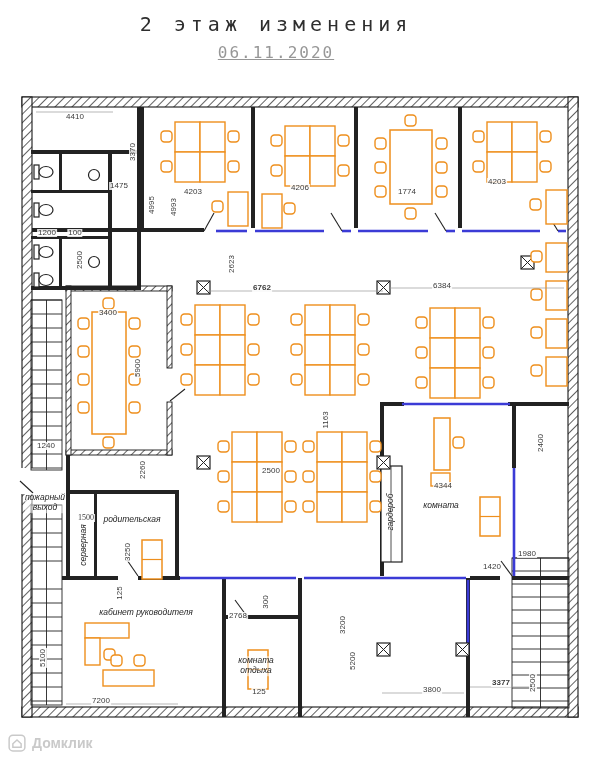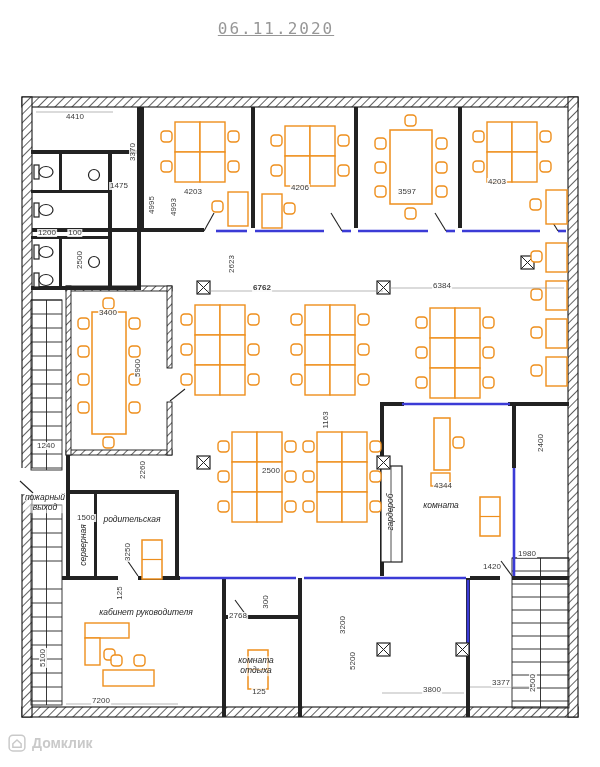--- a/index.html
+++ b/index.html
@@ -19,20 +19,21 @@
         line-height:1.15;background:rgba(255,255,255,.55);}
   .wm{position:absolute;left:8px;top:734px;display:flex;align-items:center;gap:6px;
       color:#c4c4c4;font-weight:bold;font-size:14px;opacity:.9;}
 </style>
 </head>
 <body>
 
 <div id="stage">
 
   <div class="hdr">
+    <div class="title">2 этаж изменения</div>
     <div class="date">06.11.2020</div>
   </div>
 
   <svg class="plan" width="600" height="767" viewBox="0 0 600 767">
     <defs>
       <pattern id="hatch" patternUnits="userSpaceOnUse" width="6" height="6" patternTransform="rotate(45)">
         <rect width="6" height="6" fill="#fff"></rect>
         <line x1="0" y1="0" x2="0" y2="6" stroke="#3a3a3a" stroke-width="1.6"></line>
       </pattern>
       <g id="desk">
@@ -276,46 +277,46 @@
       <span class="dim" style="left: 75px; top: 117px; transform: translate(-50%, -50%) rotate(0deg);">4410</span>
       <span class="dim" style="left: 133px; top: 152px; transform: translate(-50%, -50%) rotate(-90deg);">3370</span>
       <span class="dim" style="left: 82px; top: 186px; transform: translate(-50%, -50%) rotate(0deg); margin-left: 37px;">1475</span>
       <span class="dim" style="left: 47px; top: 233px; transform: translate(-50%, -50%) rotate(0deg);">1200</span>
       <span class="dim" style="left: 75px; top: 233px; transform: translate(-50%, -50%) rotate(0deg);">100</span>
       <span class="dim" style="left: 80px; top: 260px; transform: translate(-50%, -50%) rotate(-90deg);">2500</span>
       <span class="dim" style="left: 193px; top: 192px; transform: translate(-50%, -50%) rotate(0deg);">4203</span>
       <span class="dim" style="left: 152px; top: 205px; transform: translate(-50%, -50%) rotate(-90deg);">4995</span>
       <span class="dim" style="left: 174px; top: 207px; transform: translate(-50%, -50%) rotate(-90deg);">4993</span>
       <span class="dim" style="left: 300px; top: 188px; transform: translate(-50%, -50%) rotate(0deg);">4206</span>
-      <span class="dim" style="left: 407px; top: 192px; transform: translate(-50%, -50%) rotate(0deg);">3597</span>
+      <span class="dim" style="left: 407px; top: 192px; transform: translate(-50%, -50%) rotate(0deg);">1774</span>
       <span class="dim" style="left: 497px; top: 182px; transform: translate(-50%, -50%) rotate(0deg);">4203</span>
       <span class="dim" style="left: 232px; top: 264px; transform: translate(-50%, -50%) rotate(-90deg);">2623</span>
       <span class="dim" style="left: 262px; top: 288px; transform: translate(-50%, -50%) rotate(0deg); font-weight: bold;">6762</span>
       <span class="dim" style="left: 442px; top: 286px; transform: translate(-50%, -50%) rotate(0deg);">6384</span>
       <span class="dim" style="left: 108px; top: 313px; transform: translate(-50%, -50%) rotate(0deg);">3400</span>
       <span class="dim" style="left: 138px; top: 368px; transform: translate(-50%, -50%) rotate(-90deg);">5900</span>
       <span class="dim" style="left: 46px; top: 412px; transform: translate(-50%, -50%) rotate(0deg); margin-top: 34px;">1240</span>
       <span class="dim" style="left: 143px; top: 470px; transform: translate(-50%, -50%) rotate(-90deg);">2260</span>
-      <span class="dim" style="left: 86px; top: 518px; transform: translate(-50%, -50%) rotate(0deg);">1500</span>
+      <span class="dim" style="left: 86px; top: 518px; transform: translate(-50%, -50%) rotate(0deg); font-family: Liberation Serif, serif;">1500</span>
       <span class="dim" style="left: 128px; top: 552px; transform: translate(-50%, -50%) rotate(-90deg);">3250</span>
       <span class="dim" style="left: 120px; top: 593px; transform: translate(-50%, -50%) rotate(-90deg);">125</span>
       <span class="dim" style="left: 43px; top: 658px; transform: translate(-50%, -50%) rotate(-90deg);">5100</span>
       <span class="dim" style="left: 101px; top: 701px; transform: translate(-50%, -50%) rotate(0deg);">7200</span>
       <span class="dim" style="left: 238px; top: 616px; transform: translate(-50%, -50%) rotate(0deg);">2768</span>
       <span class="dim" style="left: 266px; top: 602px; transform: translate(-50%, -50%) rotate(-90deg);">300</span>
       <span class="dim" style="left: 271px; top: 471px; transform: translate(-50%, -50%) rotate(0deg);">2500</span>
       <span class="dim" style="left: 326px; top: 420px; transform: translate(-50%, -50%) rotate(-90deg);">1163</span>
       <span class="dim" style="left: 541px; top: 443px; transform: translate(-50%, -50%) rotate(-90deg);">2400</span>
       <span class="dim" style="left: 443px; top: 486px; transform: translate(-50%, -50%) rotate(0deg);">4344</span>
       <span class="dim" style="left: 492px; top: 567px; transform: translate(-50%, -50%) rotate(0deg);">1420</span>
       <span class="dim" style="left: 527px; top: 554px; transform: translate(-50%, -50%) rotate(0deg);">1980</span>
       <span class="dim" style="left: 343px; top: 625px; transform: translate(-50%, -50%) rotate(-90deg);">3200</span>
       <span class="dim" style="left: 353px; top: 661px; transform: translate(-50%, -50%) rotate(-90deg);">5200</span>
       <span class="dim" style="left: 432px; top: 690px; transform: translate(-50%, -50%) rotate(0deg);">3800</span>
-      <span class="dim" style="left: 501px; top: 683px; transform: translate(-50%, -50%) rotate(0deg);">3377</span>
+      <span class="dim" style="left: 501px; top: 683px; transform: translate(-50%, -50%) rotate(0deg); font-weight: bold;">3377</span>
       <span class="dim" style="left: 533px; top: 683px; transform: translate(-50%, -50%) rotate(-90deg);">2500</span>
       <span class="dim" style="left: 259px; top: 692px; transform: translate(-50%, -50%) rotate(0deg);">125</span>
       <span class="room" style="left: 45px; top: 483px; transform: translate(-50%, -50%) rotate(0deg); margin-top: 20px;">пожарный
 выход</span>
       <span class="room" style="left: 132px; top: 520px; transform: translate(-50%, -50%) rotate(0deg);">родительская</span>
       <span class="room" style="left: 84px; top: 545px; transform: translate(-50%, -50%) rotate(-90deg);">серверная</span>
       <span class="room" style="left: 146px; top: 613px; transform: translate(-50%, -50%) rotate(0deg);">кабинет руководителя</span>
       <span class="room" style="left: 256px; top: 666px; transform: translate(-50%, -50%) rotate(0deg);">комната
 отдыха</span>
       <span class="room" style="left: 391px; top: 512px; transform: translate(-50%, -50%) rotate(-90deg);">гардероб</span>

